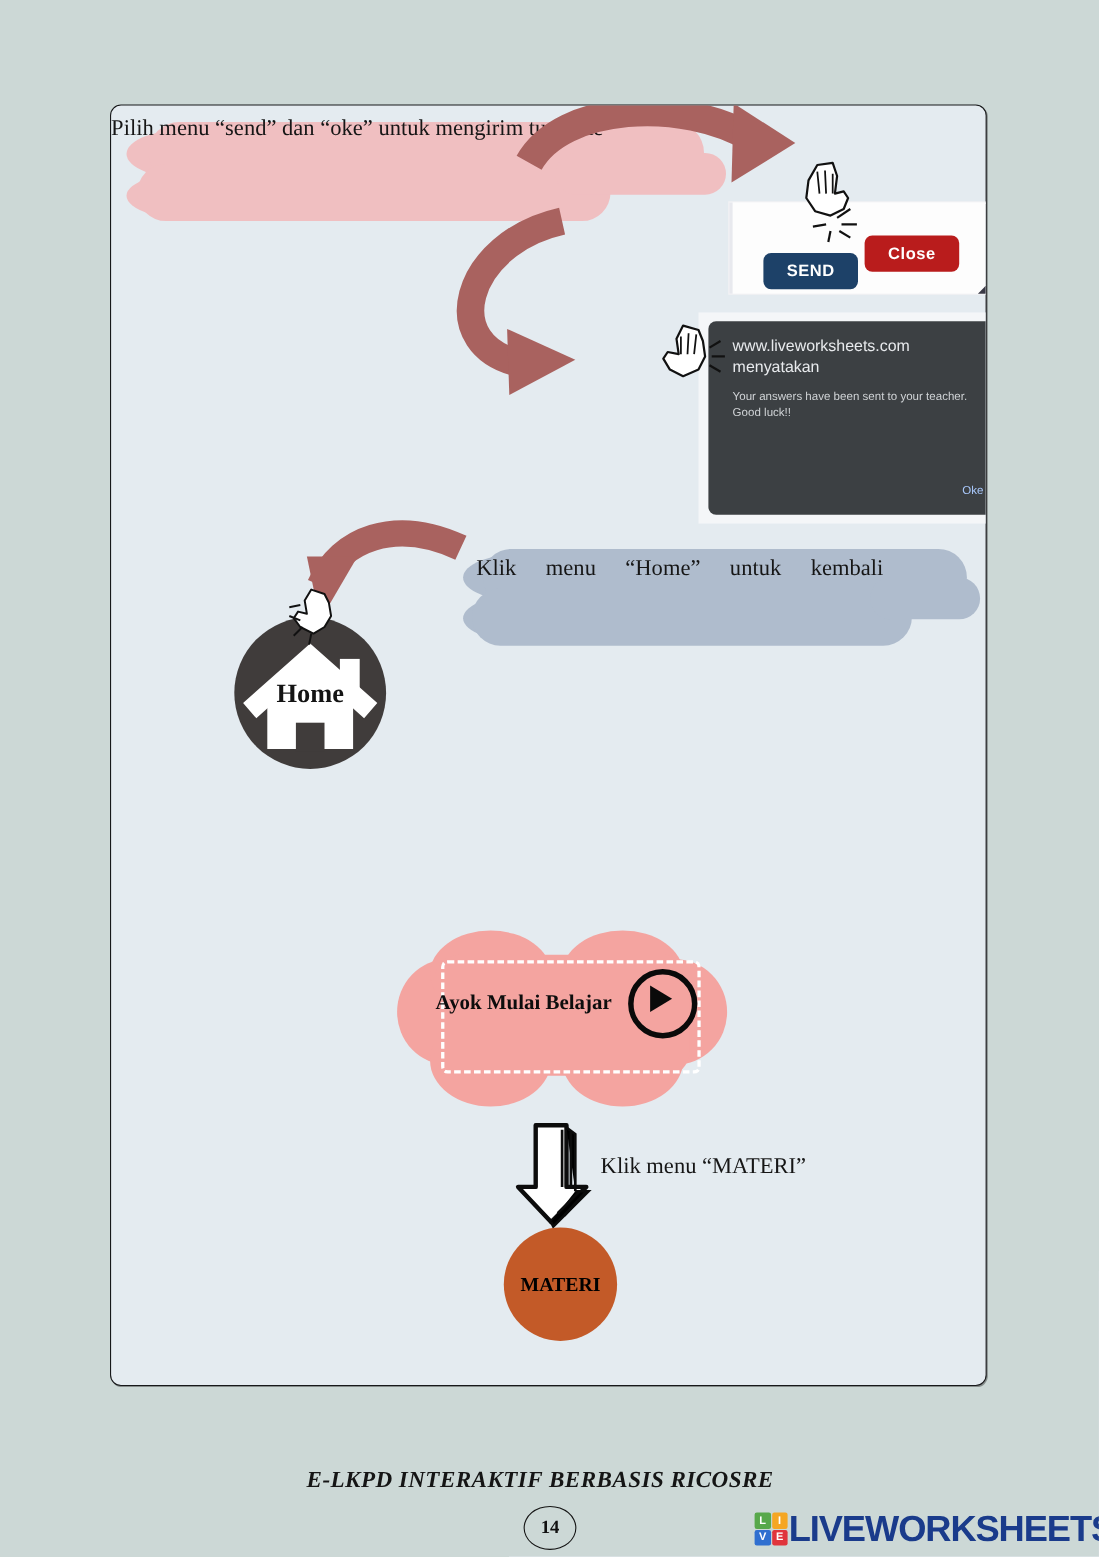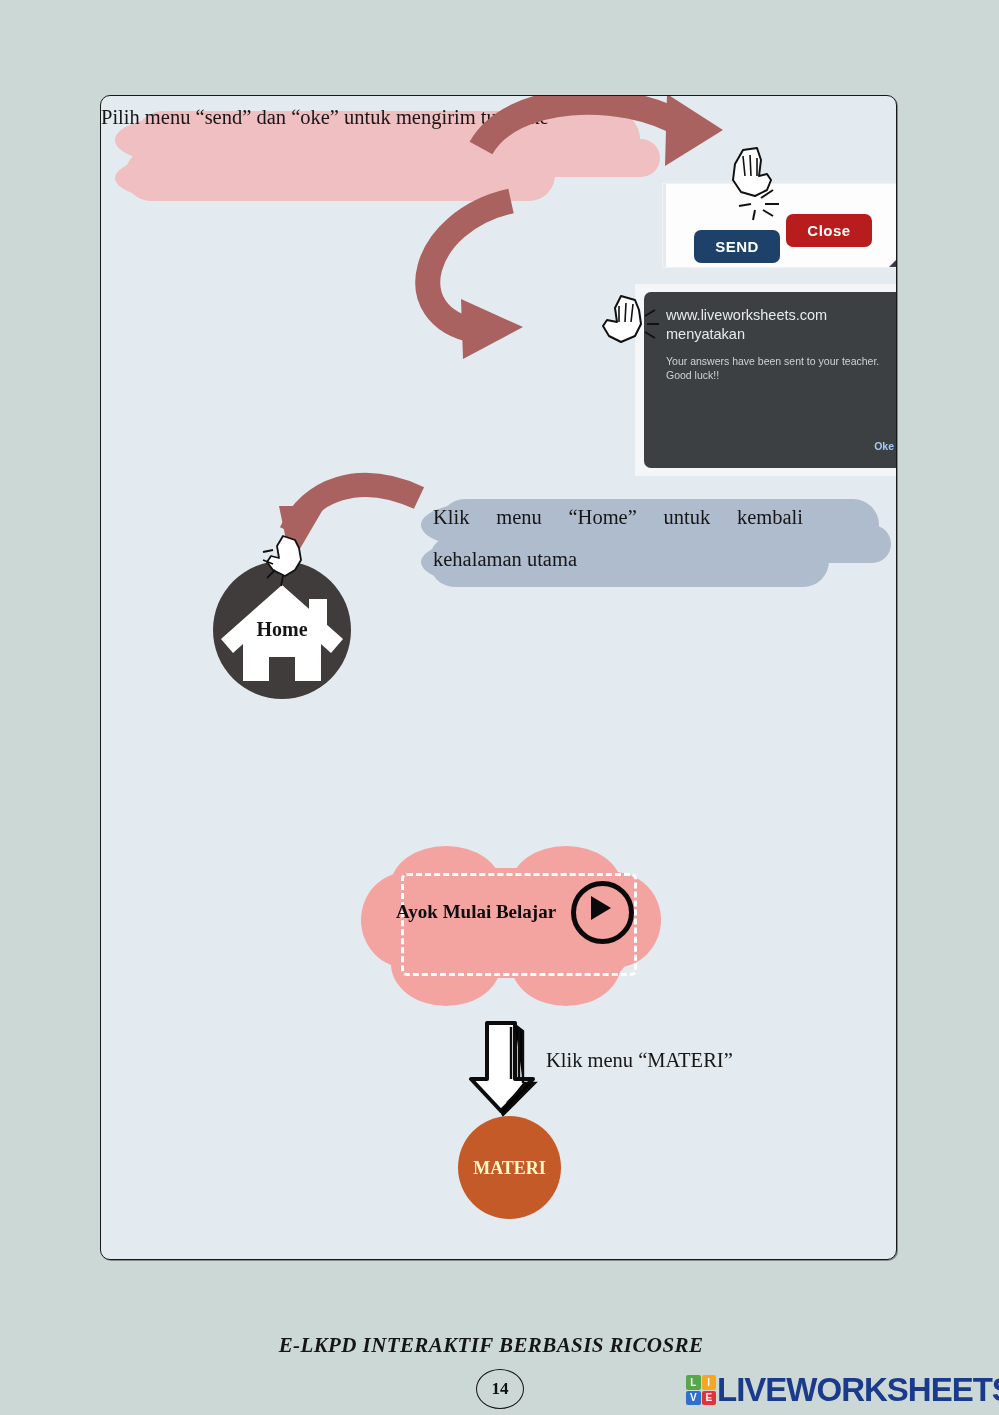--- a/index.html
+++ b/index.html
@@ -68,31 +68,31 @@
     position:absolute;left:534px;top:188px;width:258px;height:158px;
     background:#f4f6f8;padding:17px;
   }
   .darkdlg .inner{
     position:absolute;left:9px;top:8px;right:9px;bottom:8px;
     background:#3c4043;border-radius:7px;
     font-family:"Liberation Sans",sans-serif;color:#e8eaed;
   }
   .dlg-title{position:absolute;left:22px;top:14px;right:14px;font-size:14.5px;line-height:19px;color:#e8eaed;}
   .dlg-body{position:absolute;left:22px;top:62px;right:20px;font-size:10.5px;line-height:14px;color:#cfd2d5;}
-  .dlg-ok{position:absolute;right:24px;bottom:16px;font-size:10.5px;color:#a8c7fa;font-weight:bold;}
+  .dlg-ok{position:absolute;right:24px;bottom:16px;font-size:10.5px;color:#a8c7fa;font-weight:normal;}
 
   
   #homeCircle{
     position:absolute;left:112px;top:465px;width:138px;height:138px;
     border-radius:50%;background:#403c3b;
   }
   .house{position:absolute;left:0;top:0;width:138px;height:138px;}
   #homeLabel{
     position:absolute;left:0;top:57px;width:138px;text-align:center;
-    font-size:20px;font-weight:bold;color:#141414;font-family:"Liberation Serif",serif;
+    font-size:24px;font-weight:bold;color:#141414;font-family:"Liberation Serif",serif;
   }
 
   
   #ayokBox{
     position:absolute;left:300px;top:777px;width:230px;height:97px;
     border:3px dashed #ffffff;border-radius:6px;
   }
   #ayokLabel{
     position:absolute;left:295px;top:805px;width:180px;
     font-size:19px;font-weight:bold;color:#0d0d0d;text-align:left;
@@ -107,21 +107,21 @@
     border-color:transparent transparent transparent #0a0a0a;
   }
 
   
   #materiCircle{
     position:absolute;left:357px;top:1020px;width:103px;height:103px;
     border-radius:50%;background:#c35a28;
   }
   #materiLabel{
     position:absolute;left:0;top:42px;width:103px;text-align:center;
-    font-size:18px;font-weight:bold;color:#fef9c3;
+    font-size:18px;font-weight:bold;color:#000000;
   }
 
   
   #footerTitle{
     position:absolute;left:0;top:1333px;width:982px;text-align:center;
     font-size:21px;font-style:italic;font-weight:bold;color:#151515;
     letter-spacing:.4px;
   }
   #pageNum{
     position:absolute;left:476px;top:1369px;width:46px;height:38px;
@@ -206,21 +206,20 @@
 
   <div class="blob" id="blueHi">
     <div class="lobe" style="left:0;top:4px;width:110px;height:44px;"></div>
     <div class="lobe" style="left:0;top:40px;width:130px;height:46px;"></div>
     <div class="lobe" style="left:18px;top:0;width:440px;height:52px;border-radius:26px;"></div>
     <div class="lobe" style="left:8px;top:36px;width:400px;height:52px;border-radius:26px;"></div>
     <div class="lobe" style="left:370px;top:26px;width:100px;height:38px;border-radius:19px;"></div>
   </div>
 
   <div class="txt just" id="t2">Klik menu “Home” untuk kembali</div>
-  <div class="txt" id="t2b">kehalaman utama</div>
 
   <svg style="position:absolute;left:168px;top:380px;width:200px;height:110px;">
     <path d="M150,22 C90,-6 40,14 22,56" stroke="#a9625f" stroke-width="24" fill="none"></path>
     <polygon points="44,34 10,92 -2,34" fill="#a9625f" transform="translate(12,-4)"></polygon>
   </svg>
 
   <div id="homeCircle">
     <svg class="house" viewBox="0 0 138 138">
       <polygon points="69,24 130,78 118,92 69,48 20,92 8,78" fill="#ffffff"></polygon>
       <rect x="96" y="38" width="18" height="32" fill="#ffffff"></rect>

